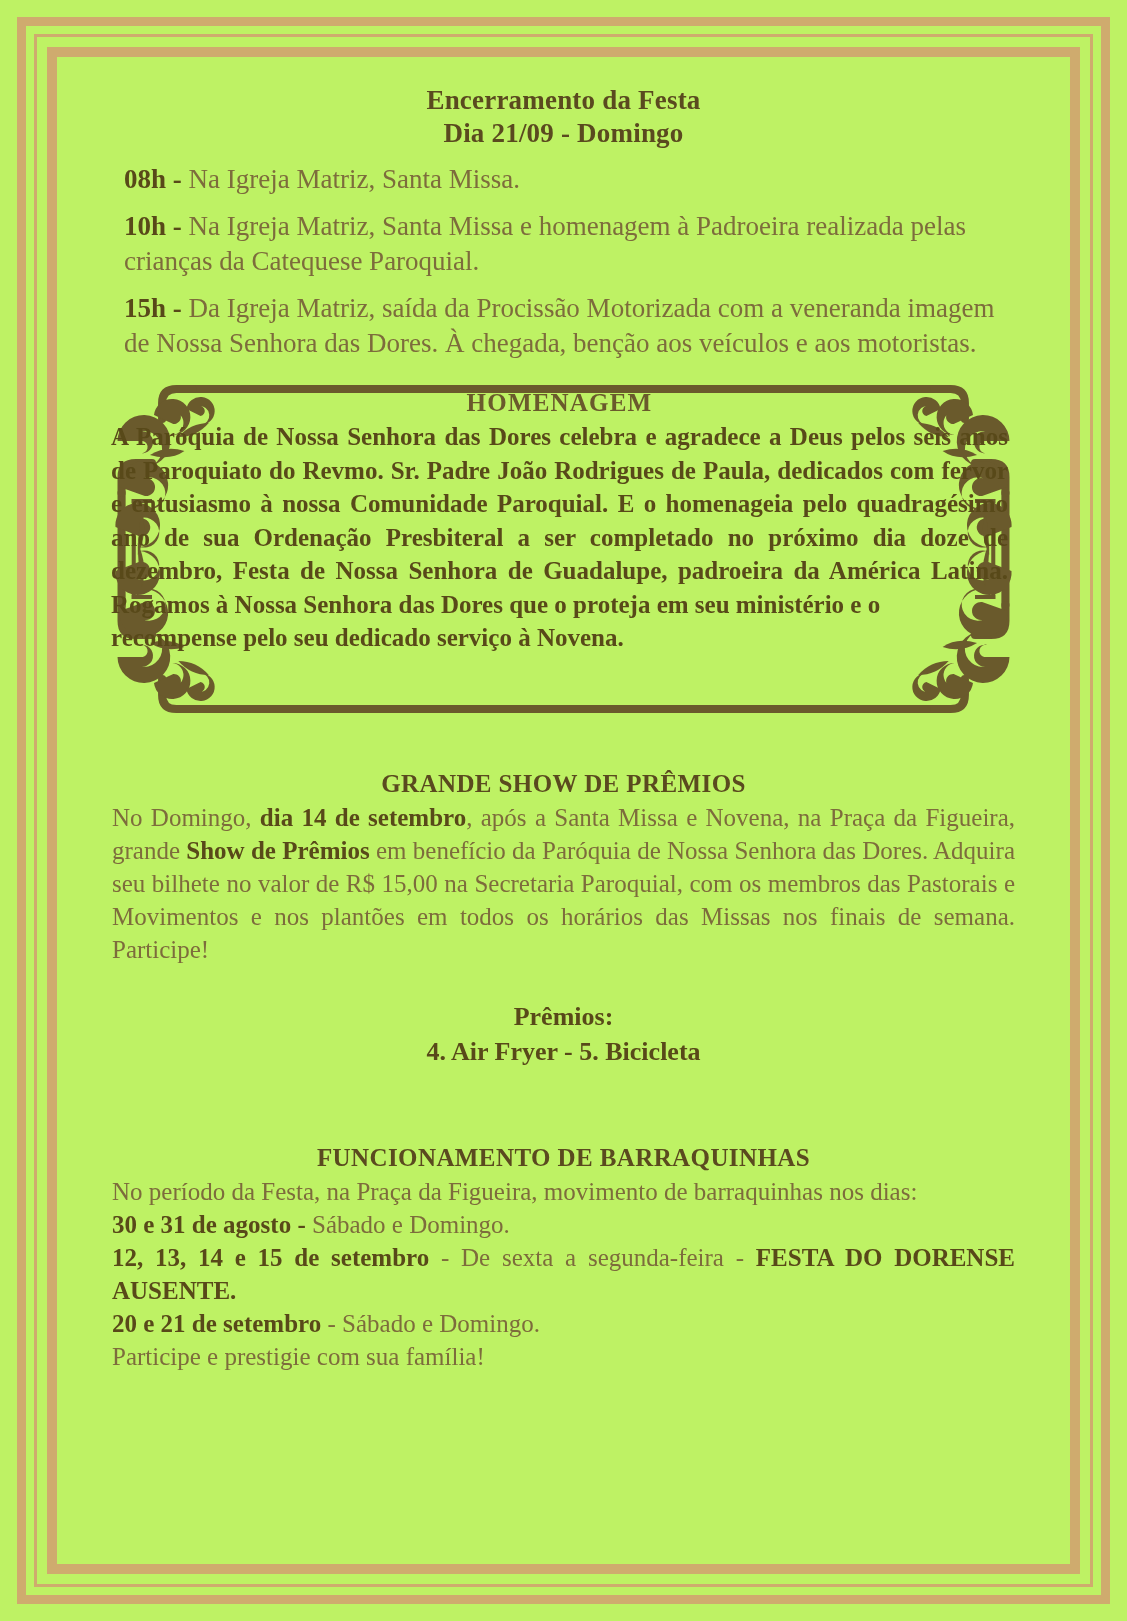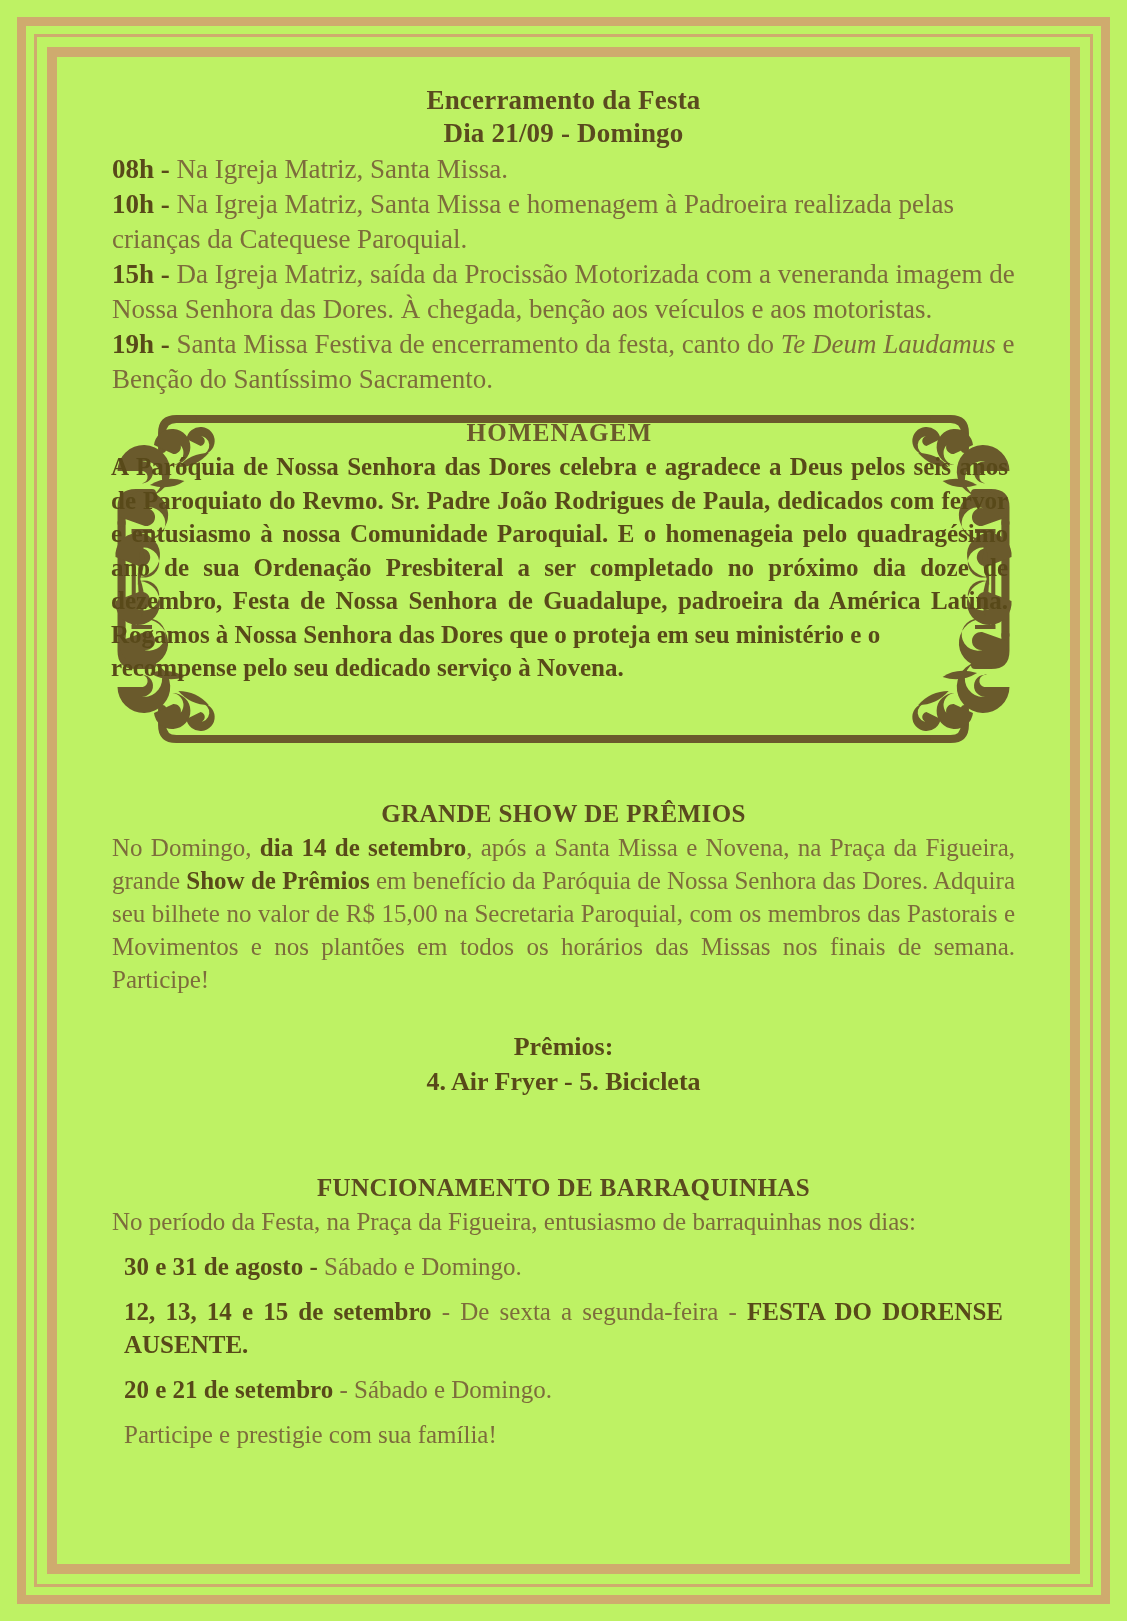--- a/index.html
+++ b/index.html
@@ -71,21 +71,21 @@
     color: #5a4a1f;
     letter-spacing: 0.2px;
   }
   .sched {
     font-size: 27px;
     line-height: 35px;
     color: #7d6c3c;
     margin-top: 2px;
     text-align: left;
   }
-  .sched p { margin: 0; }
+  .sched p { margin: 12px; }
   .sched b { color: #584919; font-weight: bold; }
   .sched i { font-style: italic; }
 
   
   .orn-wrap {
     position: relative;
     margin: 6px -33px 0 -33px;
     height: 352px;
   }
   .orn-svg {
@@ -146,21 +146,21 @@
   }
   .gap-sm { height: 14px; }
   .gap-md { height: 33px; }
   .gap-lg { height: 44px; }
   .days {
     font-size: 25px;
     line-height: 33px;
     color: #7d6c3c;
     text-align: justify;
   }
-  .days p { margin: 12px; }
+  .days p { margin: 0; }
   .days b { color: #584919; font-weight: bold; }
   .days .jst { text-align: justify; }
 </style>
 </head>
 <body>
 
 <div class="page">
 
   <div class="frame-outer"></div>
   <div class="frame-mid"></div>
@@ -170,21 +170,20 @@
 
     <div class="title">
       <div>Encerramento da Festa</div>
       <div>Dia 21/09 - Domingo</div>
     </div>
 
     <div class="sched">
       <p><b>08h - </b><span>Na Igreja Matriz, Santa Missa.</span></p>
       <p><b>10h - </b><span>Na Igreja Matriz, Santa Missa e homenagem à Padroeira realizada pelas crianças da Catequese Paroquial.</span></p>
       <p><b>15h - </b><span>Da Igreja Matriz, saída da Procissão Motorizada com a veneranda imagem de Nossa Senhora das Dores. À chegada, benção aos veículos e aos motoristas.</span></p>
-      <p><b>19h - </b><span>Santa Missa Festiva de encerramento da festa, canto do </span><i>Te Deum Laudamus</i><span> e Benção do Santíssimo Sacramento.</span></p>
     </div>
 
     <div class="orn-wrap">
       <svg class="orn-svg" viewBox="0 0 956 352" preserveAspectRatio="none">
         <g fill="none" stroke="#6a5a2c" stroke-width="7" stroke-linecap="round">
 
           <path d="M 110 14 L 846 14 L 846 36 L 916 36 L 916 316 L 846 316 L 846 338 L 110 338 L 110 316 L 40 316 L 40 36 L 110 36 Z" stroke="none" fill="none"></path>
 
           <path d="M 112 16 L 844 16" stroke-width="8"></path>
 
@@ -276,21 +275,21 @@
     <div class="gap-sm"></div>
     <div class="sec-head">GRANDE SHOW DE PRÊMIOS</div>
     <div class="para"><span>No Domingo, </span><b>dia 14 de setembro</b><span>, após a Santa Missa e Novena, na Praça da Figueira, grande </span><b>Show de Prêmios</b><span> em benefício da Paróquia de Nossa Senhora das Dores. Adquira seu bilhete no valor de R$ 15,00 na Secretaria Paroquial, com os membros das Pastorais e Movimentos e nos plantões em todos os horários das Missas nos finais de semana. Participe!</span></div>
 
     <div class="gap-md"></div>
     <div class="center-bold">Prêmios:</div>
     <div class="center-bold">4. Air Fryer  - 5. Bicicleta</div>
 
     <div class="gap-lg"></div>
     <div class="sec-head">FUNCIONAMENTO DE BARRAQUINHAS</div>
-    <div class="para">No período da Festa, na Praça da Figueira, entusiasmo de barraquinhas nos dias:</div>
+    <div class="para">No período da Festa, na Praça da Figueira, movimento de barraquinhas nos dias:</div>
     <div class="days">
       <p><b>30 e 31 de agosto - </b><span>Sábado e Domingo.</span></p>
       <p class="jst"><b>12, 13, 14 e 15 de setembro</b><span> - De sexta a segunda-feira - </span><b>FESTA DO DORENSE AUSENTE.</b></p>
       <p><b>20 e 21 de setembro</b><span> - Sábado e Domingo.</span></p>
       <p>Participe e prestigie com sua família!</p>
     </div>
 
   </div>
 </div>
 

